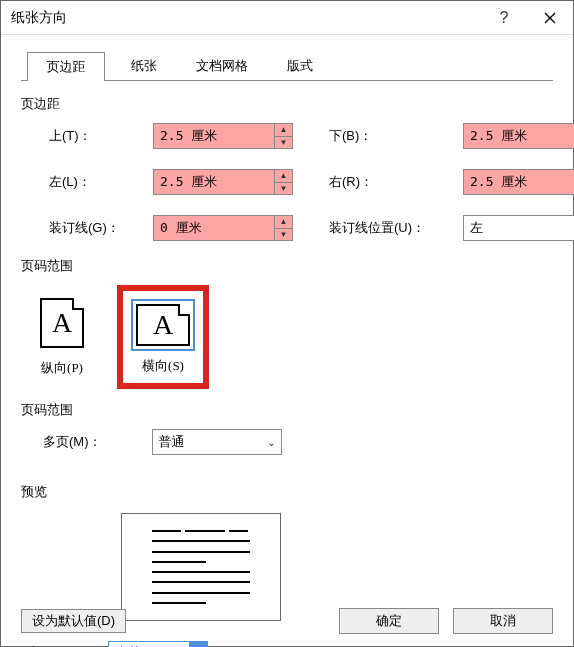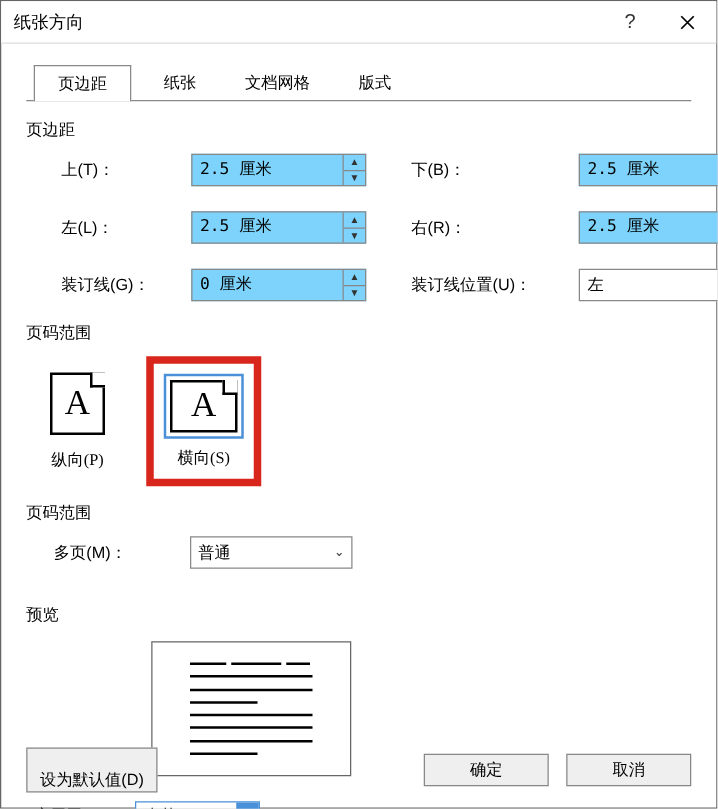--- a/index.html
+++ b/index.html
@@ -61,21 +61,21 @@
     row-gap: 20px;
     align-items: center;
     margin-left: 22px;
   }
   .lbl { padding-left: 6px; }
   .spin {
     display: flex;
     width: 140px;
     height: 26px;
     border: 1px solid #888;
-    background: #7dd3fc;
+    background: #fca5a5;
   }
   .spin .val {
     flex: 1;
     padding: 0 6px;
     line-height: 24px;
     font-family: "SimSun", monospace;
   }
   .spin .arrows {
     width: 18px;
     display: flex;
@@ -189,25 +189,25 @@
     z-index: 5;
   }
   .footer {
     position: absolute;
     bottom: 12px;
     left: 20px; right: 20px;
     display: flex;
     align-items: center;
   }
   .footer .defbtn {
-    height: 36px;
+    height: 24px;
     padding: 0 10px;
     border: 1px solid #888;
     background: #efefef;
-    display: flex; align-items: flex-end;
+    display: flex; align-items: center;
   }
   .footer .spacer { flex: 1; }
   .footer .btn {
     width: 100px; height: 26px;
     border: 1px solid #888;
     background: #efefef;
     display: flex; align-items: center; justify-content: center;
     margin-left: 14px;
     text-align: center;
   }

